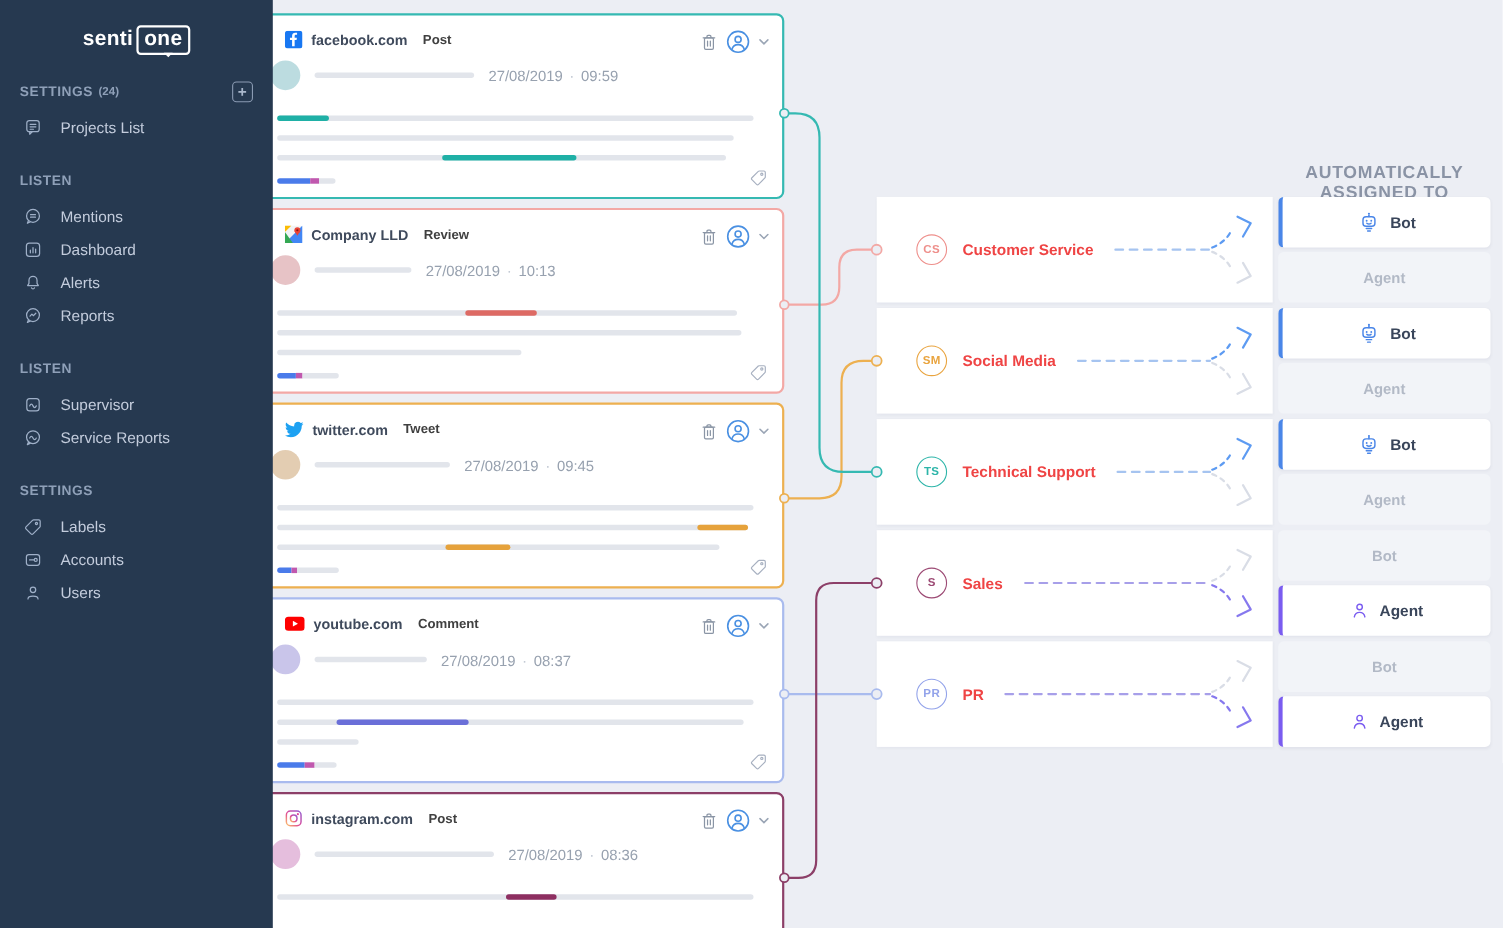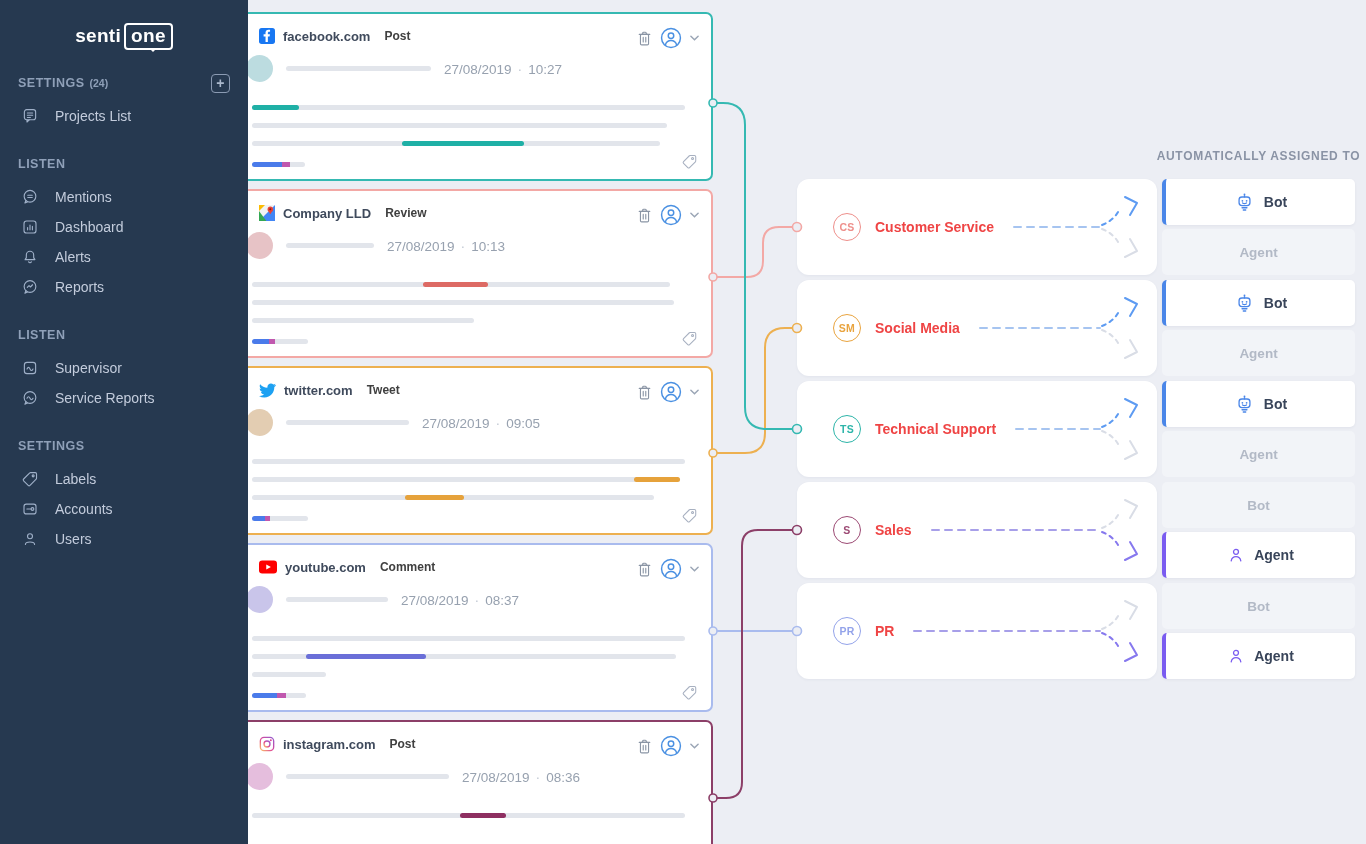--- a/index.html
+++ b/index.html
@@ -35,22 +35,22 @@
   .mc-dot{color:#c3cad4;font-size:14px}
   .mc-line{position:absolute;left:20px;height:5px;border-radius:2.5px;background:#e2e5eb}
   .mc-seg{position:absolute;top:0;height:5px;border-radius:2.5px}
   .mc-minibar{position:absolute;left:20px;top:148px;height:5px;display:flex}
   .mb1{background:#4a7bea;border-radius:2.5px 0 0 2.5px;height:5px}
   .mb2{background:#c058ae;height:5px}
   .mb3{background:#e2e5eb;border-radius:0 2.5px 2.5px 0;height:5px}
   .mc-tag{position:absolute;right:13px;bottom:9px}
 
   
-  .assign-header{position:absolute;left:1152px;top:149px;width:213px;text-align:center;font-size:12px;font-weight:700;letter-spacing:.7px;color:#8a93a5;z-index:1}
-  .cat-row{position:absolute;left:797px;width:360px;height:96px;background:#fff;border-radius:12px;box-shadow:0 1px 3px rgba(45,55,90,.05);z-index:1}
+  .assign-header{position:absolute;left:1152px;top:149px;width:213px;text-align:center;font-size:16px;font-weight:700;letter-spacing:.7px;color:#8a93a5;z-index:1}
+  .cat-row{position:absolute;left:797px;width:360px;height:96px;background:#fff;border-radius:0;box-shadow:0 1px 3px rgba(45,55,90,.05);z-index:1}
   .cat-badge{position:absolute;left:36px;top:34px;width:28px;height:28px;border-radius:50%;border:1.5px solid var(--c);color:var(--c);display:flex;align-items:center;justify-content:center;font-size:10.5px;font-weight:700;box-sizing:border-box;letter-spacing:.3px}
   .cat-label{position:absolute;left:78px;top:40px;font-size:14px;font-weight:600;color:#ef4444}
   .assign-cell{position:absolute;left:1162px;width:193px;height:46px;border-radius:5px;display:flex;align-items:center;justify-content:center;gap:9px;box-sizing:border-box;cursor:pointer;z-index:1}
   .assign-cell.active{background:#fff;color:#39455a;font-weight:600;font-size:14px;border-left:4px solid var(--bc);box-shadow:0 1px 3px rgba(45,55,90,.06)}
   .assign-cell.inactive{background:#f2f4f8;color:#b2b9c6;font-weight:600;font-size:13.5px}
   .ac-icon{display:flex}
 
   #wires{position:absolute;left:0;top:0;z-index:6;pointer-events:none}
 </style>
 </head>
@@ -293,21 +293,21 @@
               <path d="M1 1l4 4 4-4" fill="none" stroke="#9aa5b5" stroke-width="1.6" stroke-linecap="round"></path>
             </svg>
           </span>
     </div>
     <div class="mc-author">
       <span class="mc-avatar" style="background: rgb(188, 220, 224);"></span>
       <span class="mc-namebar" style="width: 145px;"></span>
       <span class="mc-date">
         <span class="mc-date-d">27/08/2019</span>
         <span class="mc-dot">·</span>
-        <span class="mc-date-t">10:27</span>
+        <span class="mc-date-t">09:59</span>
       </span>
     </div>
     <span class="mc-tag">
           <svg width="17" height="17" viewBox="0 0 24 24">
             <g fill="none" stroke="#a7b0c0" stroke-width="1.5">
               <path d="M13.2 3.5H19a1.8 1.8 0 0 1 1.8 1.8v5.8a1.8 1.8 0 0 1-.5 1.3l-8.2 8.2a1.8 1.8 0 0 1-2.5 0l-6-6a1.8 1.8 0 0 1 0-2.5l8.2-8.2a1.8 1.8 0 0 1 1.4-.4z"></path>
               <circle cx="16.3" cy="7.7" r="1.4"></circle>
             </g>
           </svg>
         </span>
@@ -427,21 +427,21 @@
               <path d="M1 1l4 4 4-4" fill="none" stroke="#9aa5b5" stroke-width="1.6" stroke-linecap="round"></path>
             </svg>
           </span>
     </div>
     <div class="mc-author">
       <span class="mc-avatar" style="background: rgb(227, 205, 178);"></span>
       <span class="mc-namebar" style="width: 123px;"></span>
       <span class="mc-date">
         <span class="mc-date-d">27/08/2019</span>
         <span class="mc-dot">·</span>
-        <span class="mc-date-t">09:05</span>
+        <span class="mc-date-t">09:45</span>
       </span>
     </div>
     <span class="mc-tag">
           <svg width="17" height="17" viewBox="0 0 24 24">
             <g fill="none" stroke="#a7b0c0" stroke-width="1.5">
               <path d="M13.2 3.5H19a1.8 1.8 0 0 1 1.8 1.8v5.8a1.8 1.8 0 0 1-.5 1.3l-8.2 8.2a1.8 1.8 0 0 1-2.5 0l-6-6a1.8 1.8 0 0 1 0-2.5l8.2-8.2a1.8 1.8 0 0 1 1.4-.4z"></path>
               <circle cx="16.3" cy="7.7" r="1.4"></circle>
             </g>
           </svg>
         </span>

